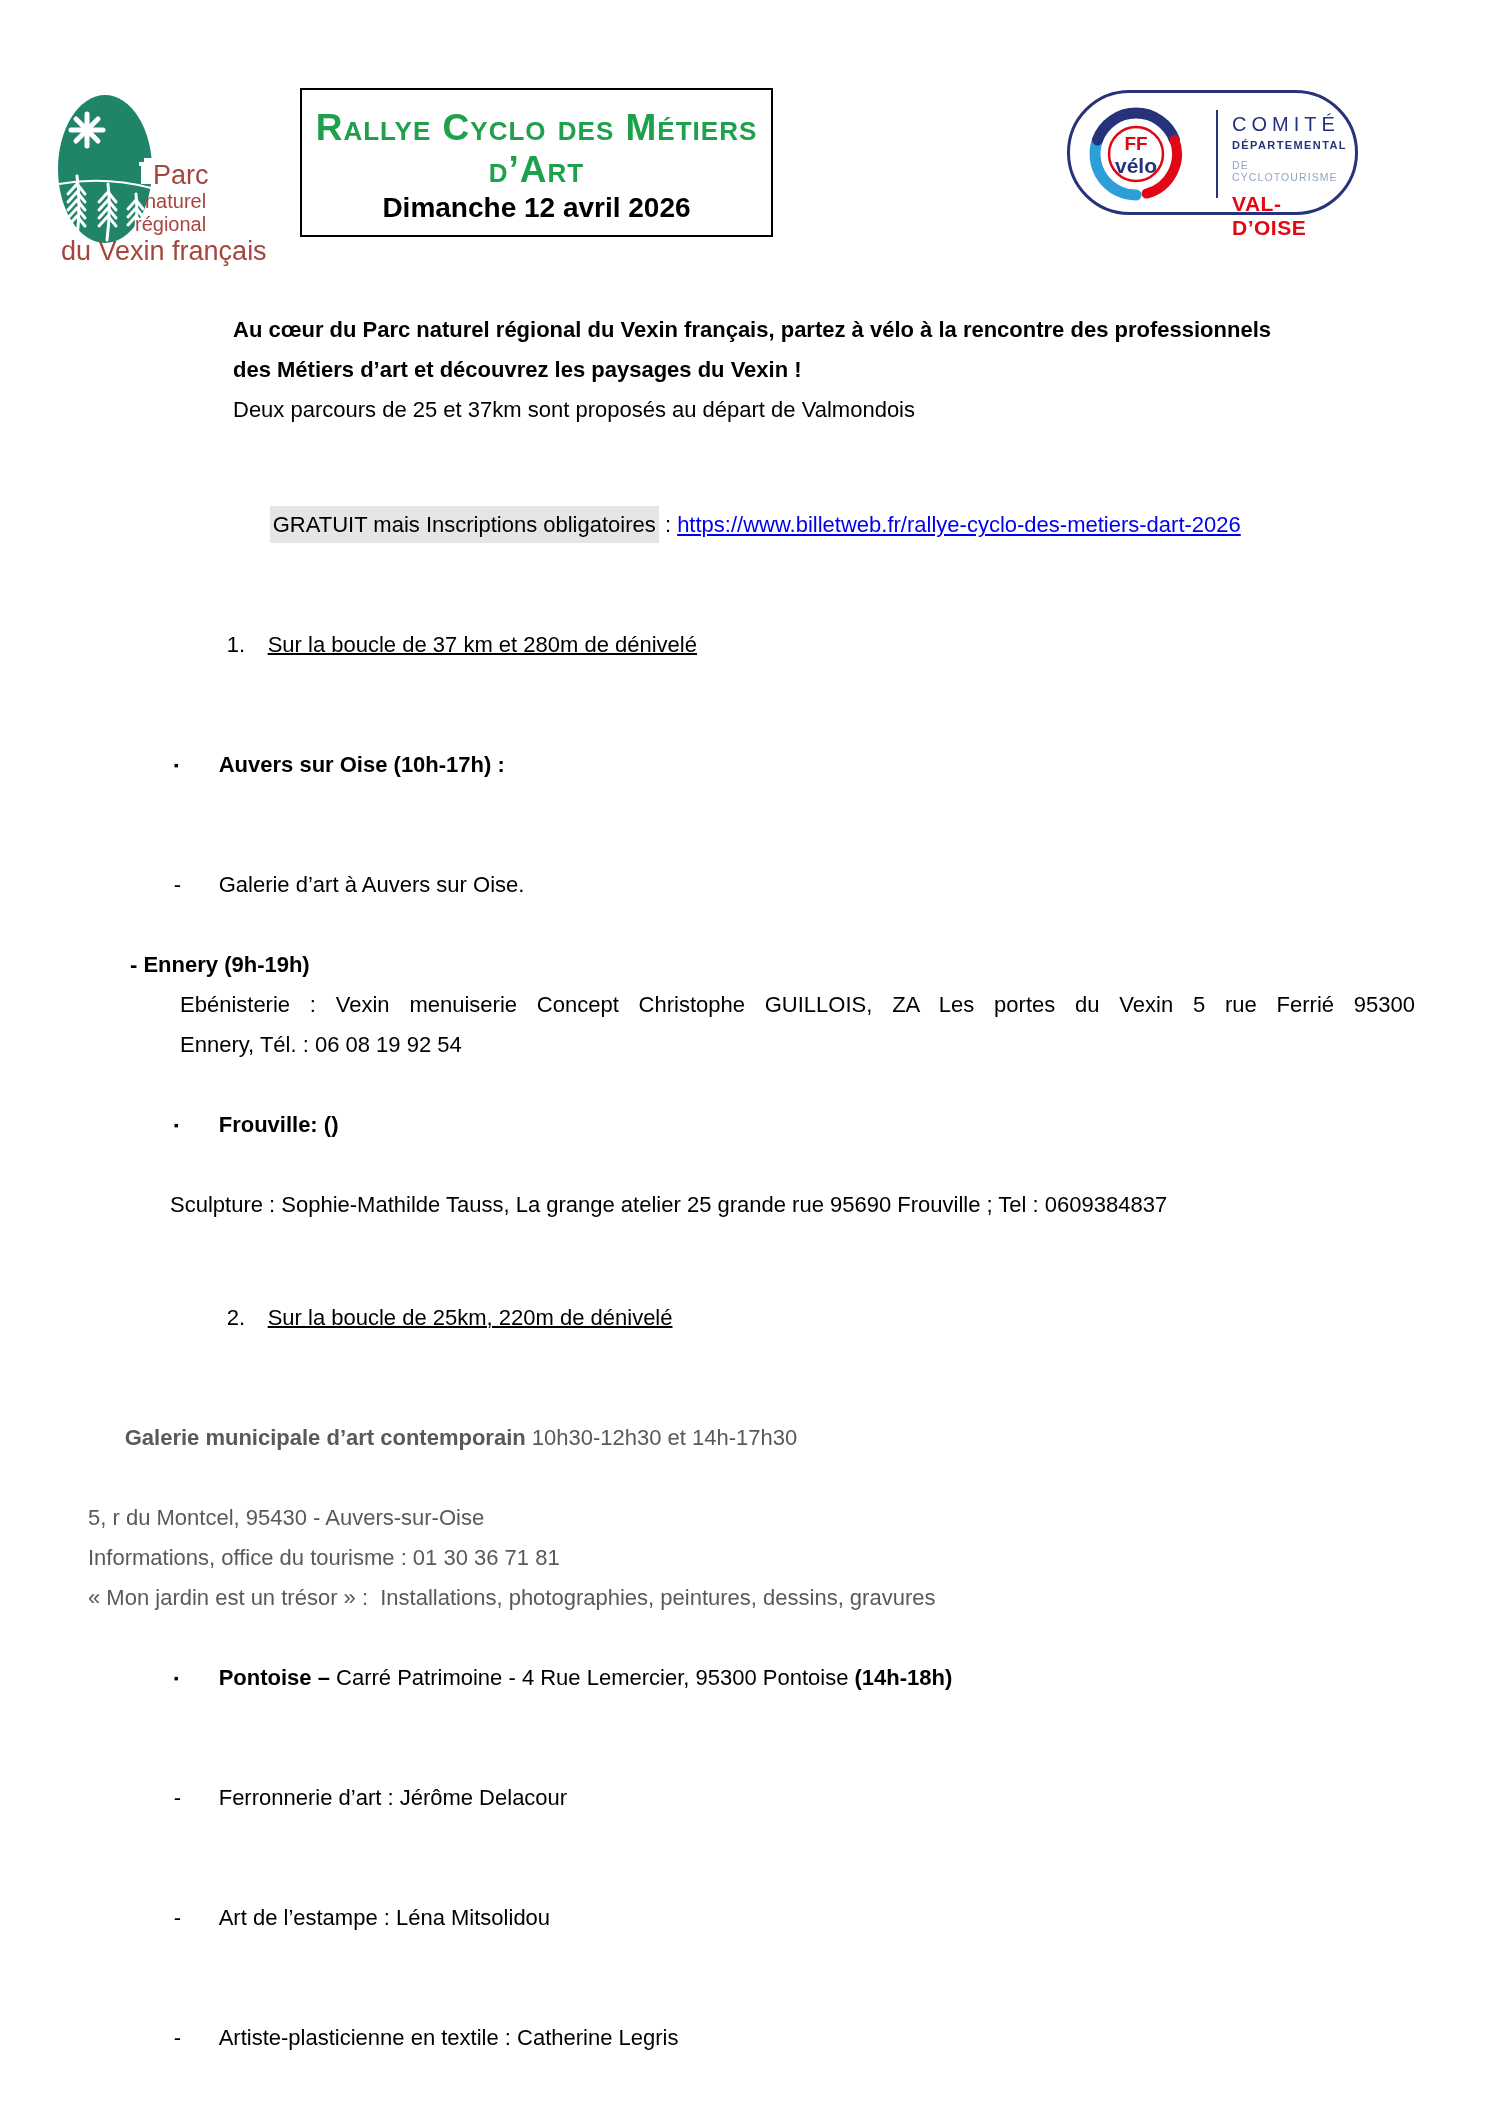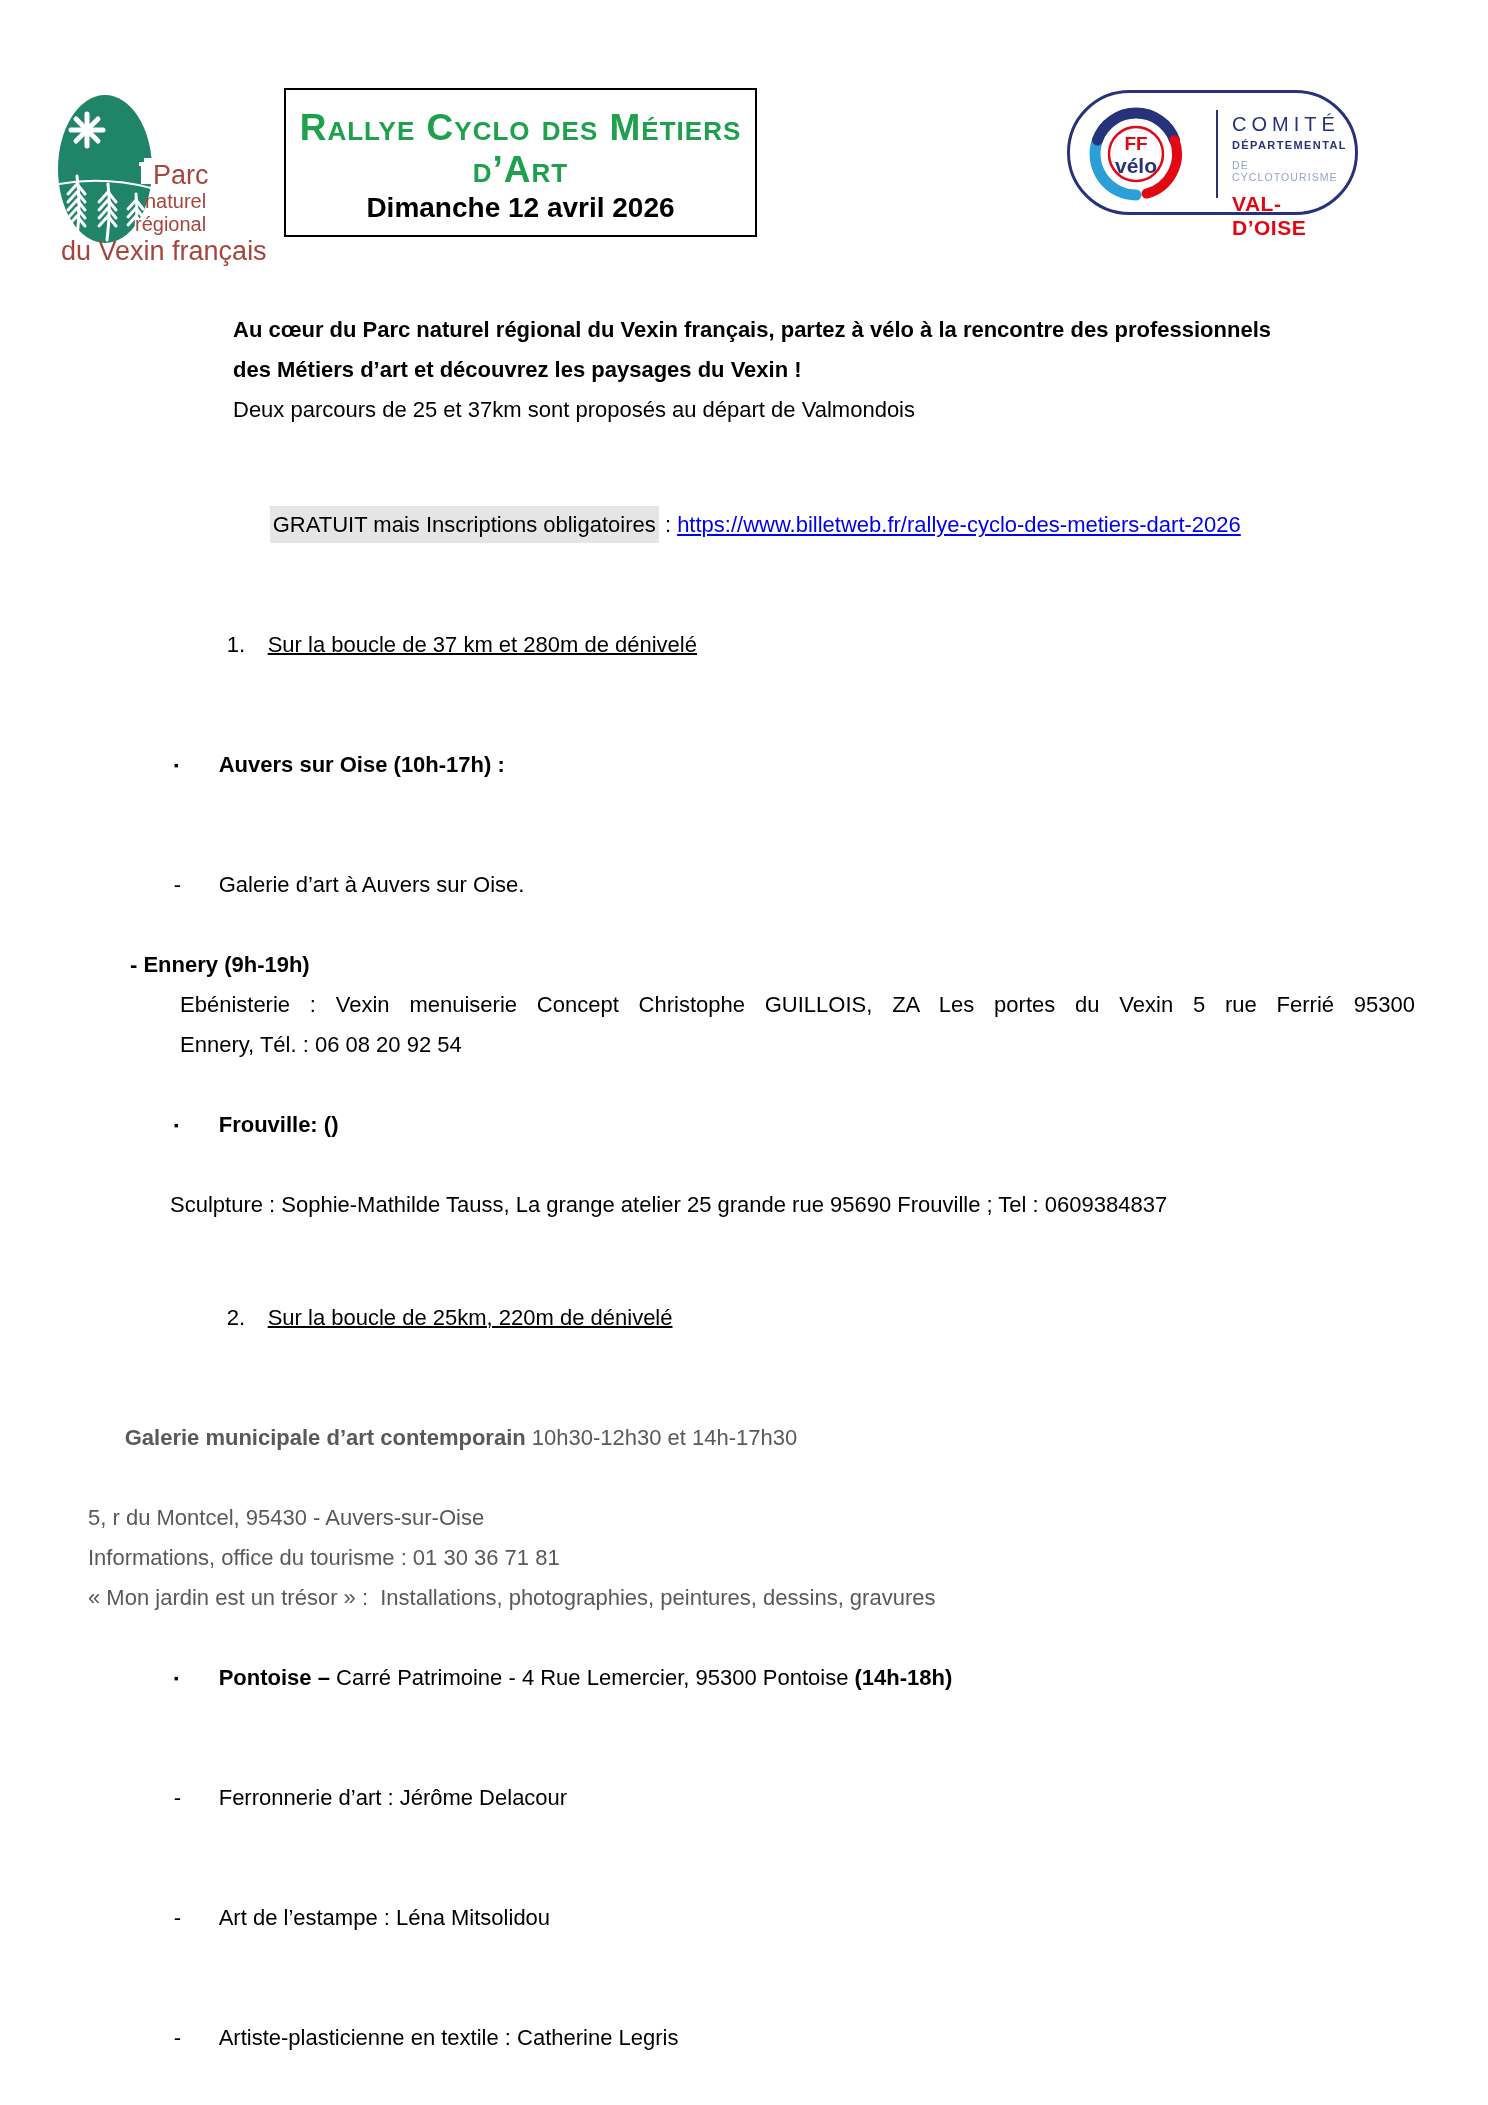--- a/index.html
+++ b/index.html
@@ -9,21 +9,21 @@
 
   
   .parc{position:absolute;left:45px;top:88px;width:210px;height:190px;}
   .parc .ptxt{position:absolute;color:#a5453d;line-height:1;white-space:nowrap;}
   .parc .p1{left:108px;top:74px;font-size:27px;}
   .parc .p2{left:100px;top:103px;font-size:20px;}
   .parc .p3{left:90px;top:126px;font-size:20px;}
   .parc .p4{left:16px;top:150px;font-size:27px;text-align:center;}
 
   
-  .titlebox{position:absolute;left:284px;top:88px;width:473px;height:149px;
+  .titlebox{position:absolute;left:300px;top:88px;width:473px;height:149px;
             border:2px solid #000;box-sizing:border-box;text-align:center;}
   .titlebox .t1{margin-top:17px;font-size:37px;font-weight:bold;color:#1fa04c;
                 font-variant:small-caps;letter-spacing:1px;}
   .titlebox .t2{margin-top:1px;font-size:28px;font-weight:bold;color:#000;}
 
   
   .ffvelo{position:absolute;left:1067px;top:90px;width:291px;height:125px;
           border:3px solid #26337b;border-radius:64px;box-sizing:border-box;background:#fff;}
   .ffvelo .emblem{position:absolute;left:16px;top:11px;}
   .ffvelo .divider{position:absolute;left:146px;top:17px;width:2px;height:88px;background:#26337b;}
@@ -125,21 +125,21 @@
     </div>
 
     <div class="l bull">
       <span class="bsq">▪</span><span class="b">Auvers sur Oise (10h-17h) :</span>
     </div>
     <div class="l bull">
       <span class="bhy">-</span><span>Galerie d’art à Auvers sur Oise.</span>
     </div>
     <div class="l pl130 b">- Ennery (9h-19h)</div>
     <div class="l jline">Ebénisterie : Vexin menuiserie Concept Christophe GUILLOIS, ZA Les portes du Vexin 5 rue Ferrié 95300</div>
-    <div class="l p180">Ennery, Tél. : 06 08 20 92 54</div>
+    <div class="l p180">Ennery, Tél. : 06 08 19 92 54</div>
     <div class="l bull">
       <span class="bsq">▪</span><span class="b">Frouville: ()</span>
     </div>
     <div class="l p170">Sculpture : Sophie-Mathilde Tauss, La grange atelier 25 grande rue 95690 Frouville ; Tel : 0609384837</div>
 
     <div class="l numline mt33">
       <span class="num">2.</span><span class="hu">Sur la boucle de 25km, 220m de dénivelé</span>
     </div>
 
     <div class="l gray">

